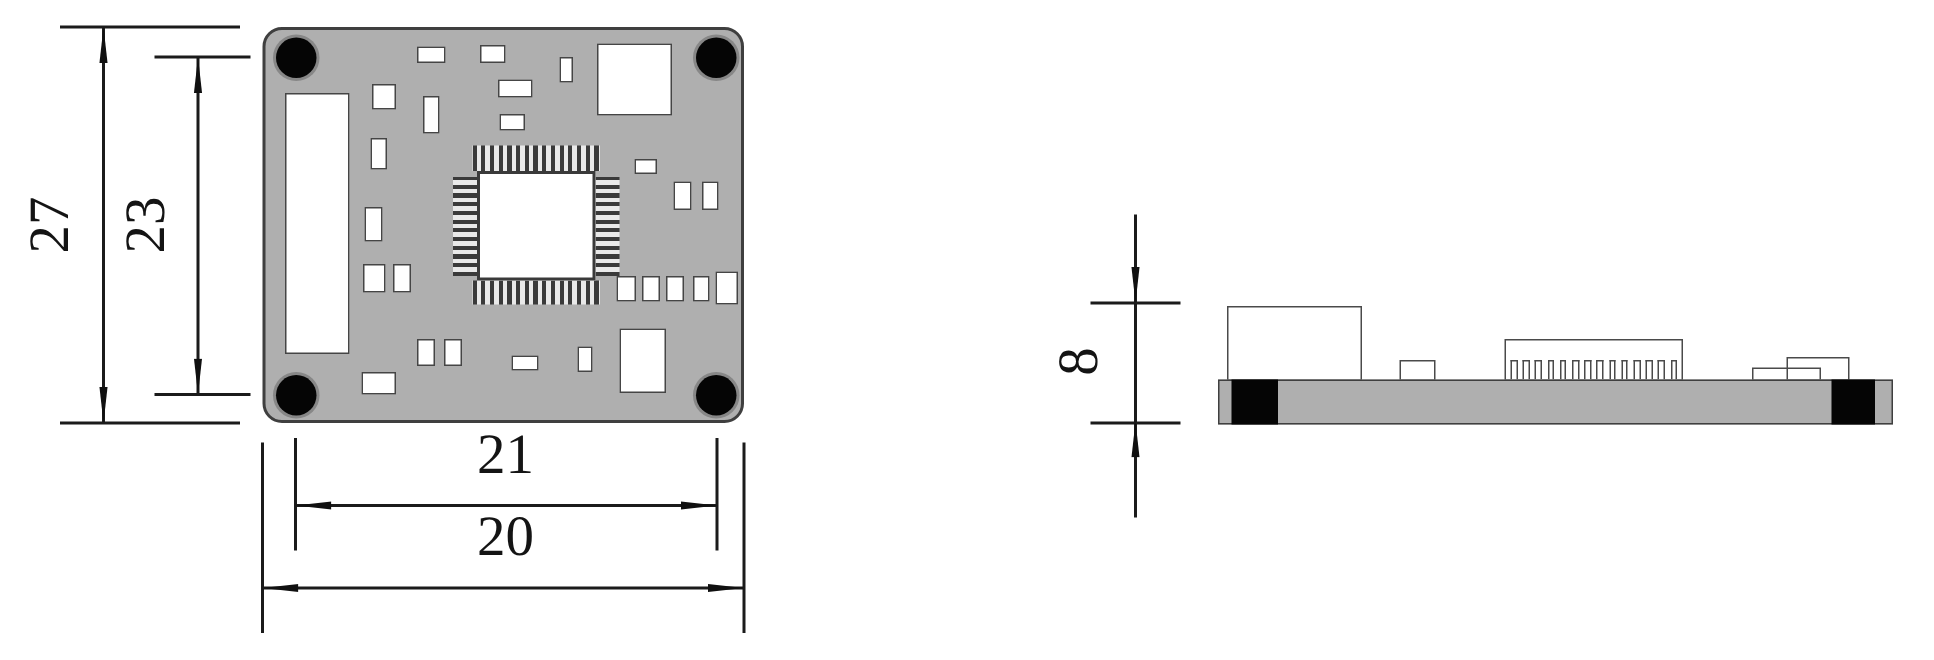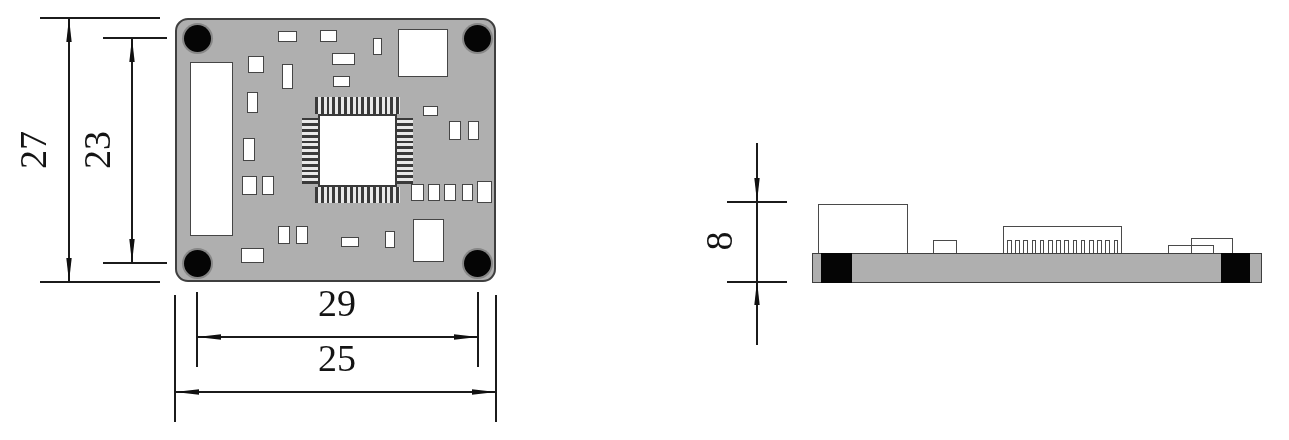--- a/index.html
+++ b/index.html
@@ -66,28 +66,28 @@
   <div class="line vline" style="left:131px;top:38px;height:225px"></div>
   <div class="arrow arr-up" style="left:127.5px;top:38px"></div>
   <div class="arrow arr-down" style="left:127.5px;top:239px"></div>
   <div class="dim-label rot" style="left:97px;top:150px">23</div>
 
   <div class="line vline" style="left:196px;top:292px;height:75px"></div>
   <div class="line vline" style="left:477px;top:292px;height:75px"></div>
   <div class="line hline" style="left:197px;top:336px;width:281px"></div>
   <div class="arrow arr-left" style="left:197px;top:332.5px"></div>
   <div class="arrow arr-right" style="left:454px;top:332.5px"></div>
-  <div class="dim-label" style="left:337px;top:303px">29</div>
+  <div class="dim-label" style="left:337px;top:303px">21</div>
 
   <div class="line vline" style="left:174px;top:295px;height:127px"></div>
   <div class="line vline" style="left:495px;top:295px;height:127px"></div>
   <div class="line hline" style="left:175px;top:391px;width:321px"></div>
   <div class="arrow arr-left" style="left:175px;top:387.5px"></div>
   <div class="arrow arr-right" style="left:472px;top:387.5px"></div>
-  <div class="dim-label" style="left:337px;top:358px">25</div>
+  <div class="dim-label" style="left:337px;top:358px">20</div>
 
   <div class="side-comp" style="left:818px;top:204px;width:90px;height:50px"></div>
   <div class="side-comp" style="left:933px;top:240px;width:24px;height:14px"></div>
   <div id="header-side">
       <div class="tooth" style="left: 3px;"></div>
       <div class="tooth" style="left: 11.2px;"></div>
       <div class="tooth" style="left: 19.4px;"></div>
       <div class="tooth" style="left: 27.6px;"></div>
       <div class="tooth" style="left: 35.8px;"></div>
       <div class="tooth" style="left: 44px;"></div>

